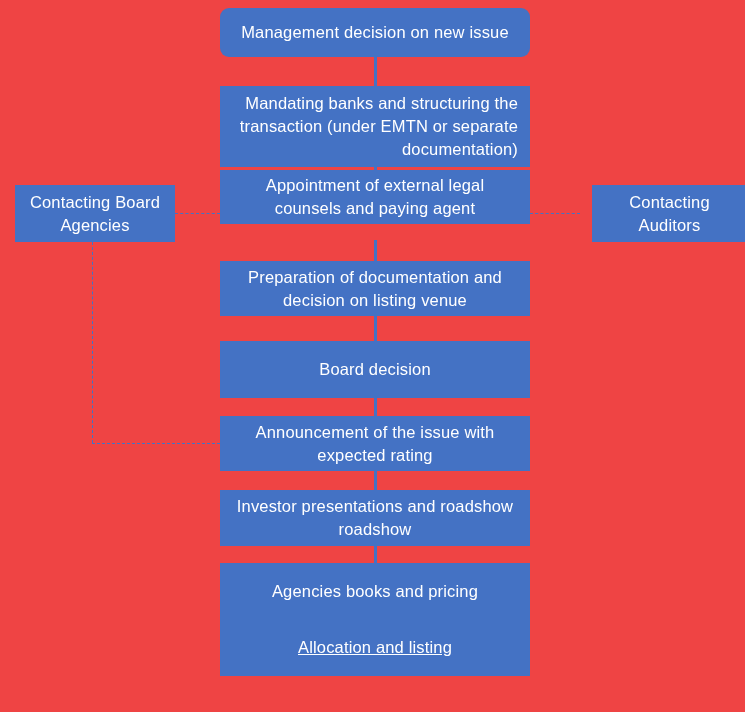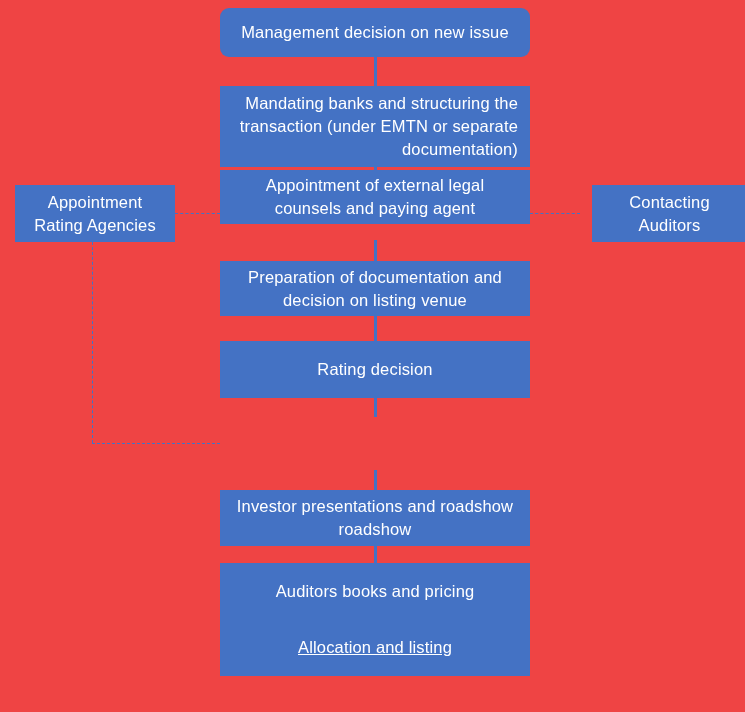--- a/index.html
+++ b/index.html
@@ -100,37 +100,40 @@
 
   <div class="node main-col" style="top:170px; height:54px;">
     <span class="label">Appointment of external legal counsels and paying agent</span>
   </div>
 
   <div class="node main-col" style="top:261px; height:55px;align-items:center;">
     <span class="label">Preparation of documentation and decision on listing venue</span>
   </div>
 
   <div class="node main-col" style="top:341px; height:57px;">
-    <span class="label">Rating decision</span>
+    <span class="label">Board decision</span>
   </div>
 
+  <div class="node main-col" style="top:416px; height:55px;">
+    <span class="label">Announcement of the issue with expected rating</span>
+  </div>
 
   <div class="node main-col" style="top:490px; height:56px;">
     <span class="label">Investor presentations and roadshow roadshow</span>
   </div>
 
   <div class="node main-col" style="top:563px; height:57px;">
-    <span class="label">Auditors books and pricing</span>
+    <span class="label">Agencies books and pricing</span>
   </div>
 
   <div class="node main-col" style="top:618px; height:58px;text-decoration:underline;">
     <span class="label">Allocation and listing</span>
   </div>
 
   <div class="node side-left" style="top:185px; height:57px;">
-    <span class="label">Appointment Rating Agencies</span>
+    <span class="label">Contacting Board Agencies</span>
   </div>
 
   <div class="node side-right" style="top:185px; height:57px;">
     <span class="label">Contacting Auditors</span>
   </div>
 
 </div>
 
 </body></html>

